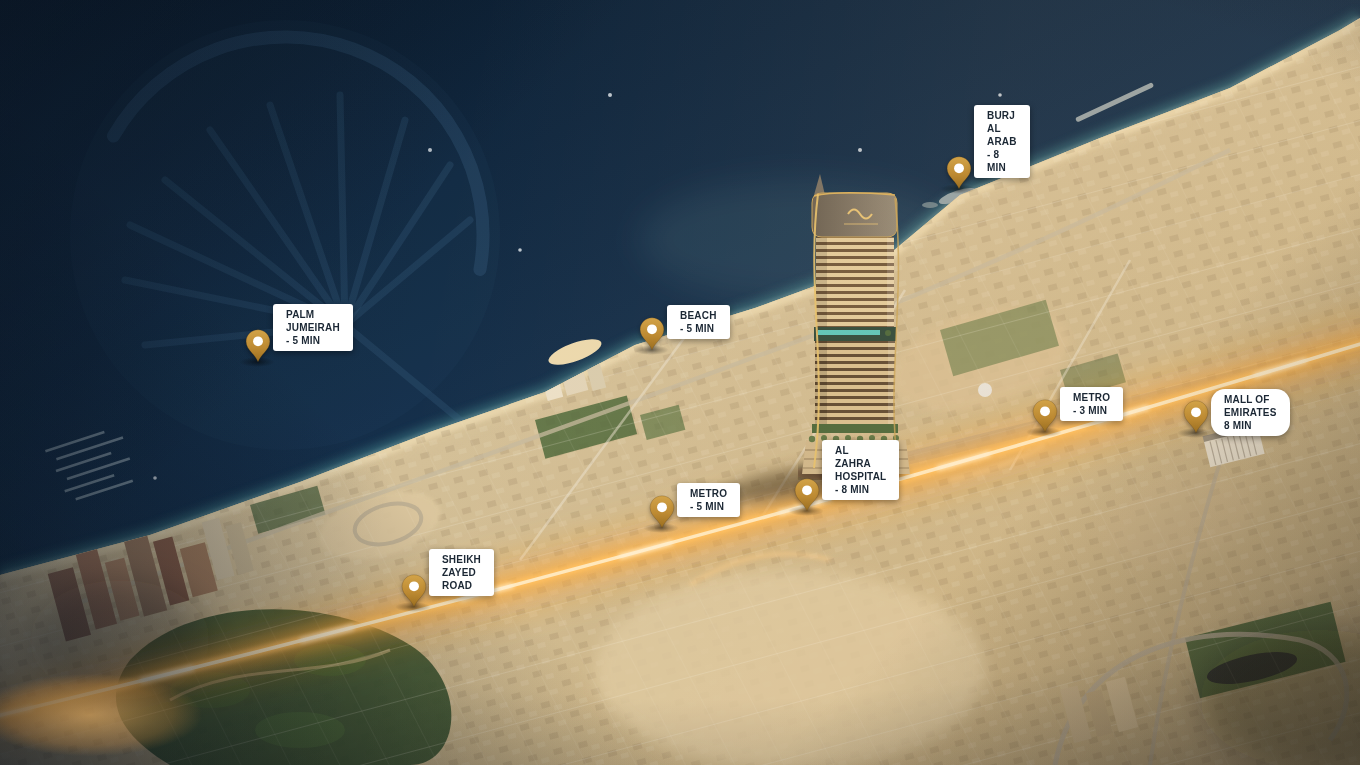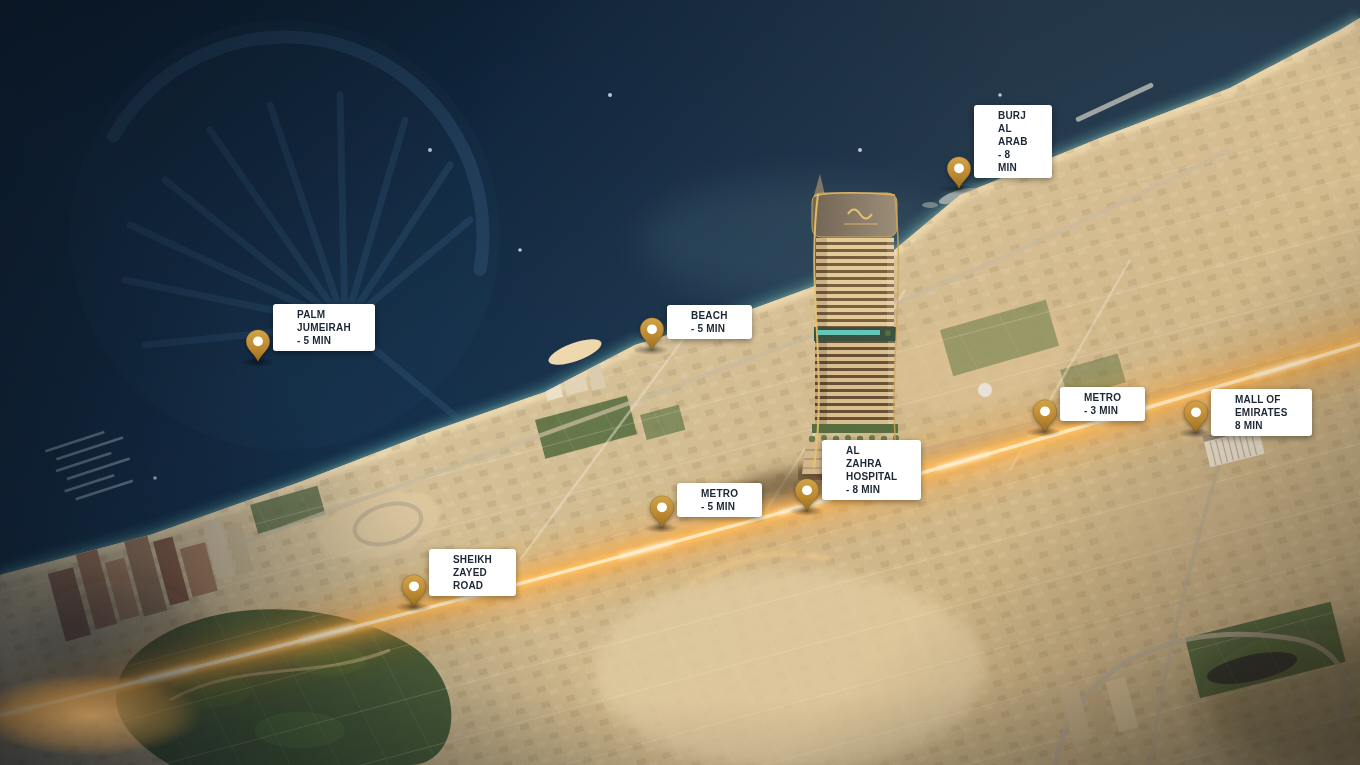--- a/index.html
+++ b/index.html
@@ -17,22 +17,22 @@
           radial-gradient(115% 95% at 52% 42%,rgba(0,0,0,0) 52%,rgba(6,14,24,.38) 80%,rgba(3,9,16,.66) 100%);}
   .glow-hotspot{position:absolute;left:-60px;top:660px;width:300px;height:110px;z-index:6;pointer-events:none;
         background:radial-gradient(closest-side,rgba(255,190,100,.55),rgba(255,170,70,.22) 55%,rgba(255,160,60,0) 75%);}
   .marker{position:absolute;width:0;height:0;z-index:10;}
   .marker .pin{position:absolute;left:-13px;top:-34px;width:26px;height:34px;
         filter:drop-shadow(0 2px 2px rgba(0,0,0,.35));}
   .marker .pin-shadow{position:absolute;left:-19px;top:-6px;width:36px;height:10px;border-radius:50%;
         background:radial-gradient(ellipse at center,rgba(0,0,0,.45),rgba(0,0,0,0) 70%);}
   .marker .label{position:absolute;left:15px;bottom:12px;background:#ffffff;color:#1b2734;
         font-size:10px;font-weight:700;letter-spacing:.2px;line-height:1.3;white-space:pre-line;
-        padding:4px 24px;border-radius:3px;box-shadow:0 2px 6px rgba(0,0,0,.4);text-transform:uppercase;margin-top:45px;}
-  .marker.two-line .label{bottom:-2px;}
+        padding:4px 13px;border-radius:3px;box-shadow:0 2px 6px rgba(0,0,0,.4);text-transform:uppercase;margin-top:45px;}
+  .marker.two-line .label{bottom:-2px;border-radius:14px;}
 </style>
 </head>
 <body>
 
 <div class="stage">
 
   <svg class="terrain" width="1360" height="765" viewBox="0 0 1360 765">
     <defs>
       <linearGradient id="landGrad" x1="0" y1="0" x2="1" y2="1">
         <stop offset="0" stop-color="#cdb891"></stop>

